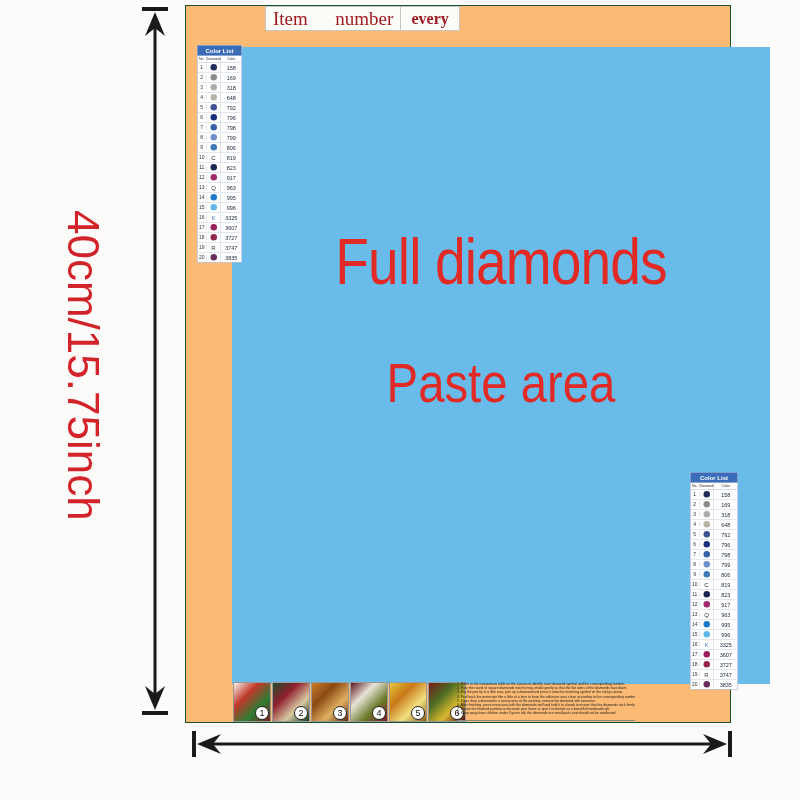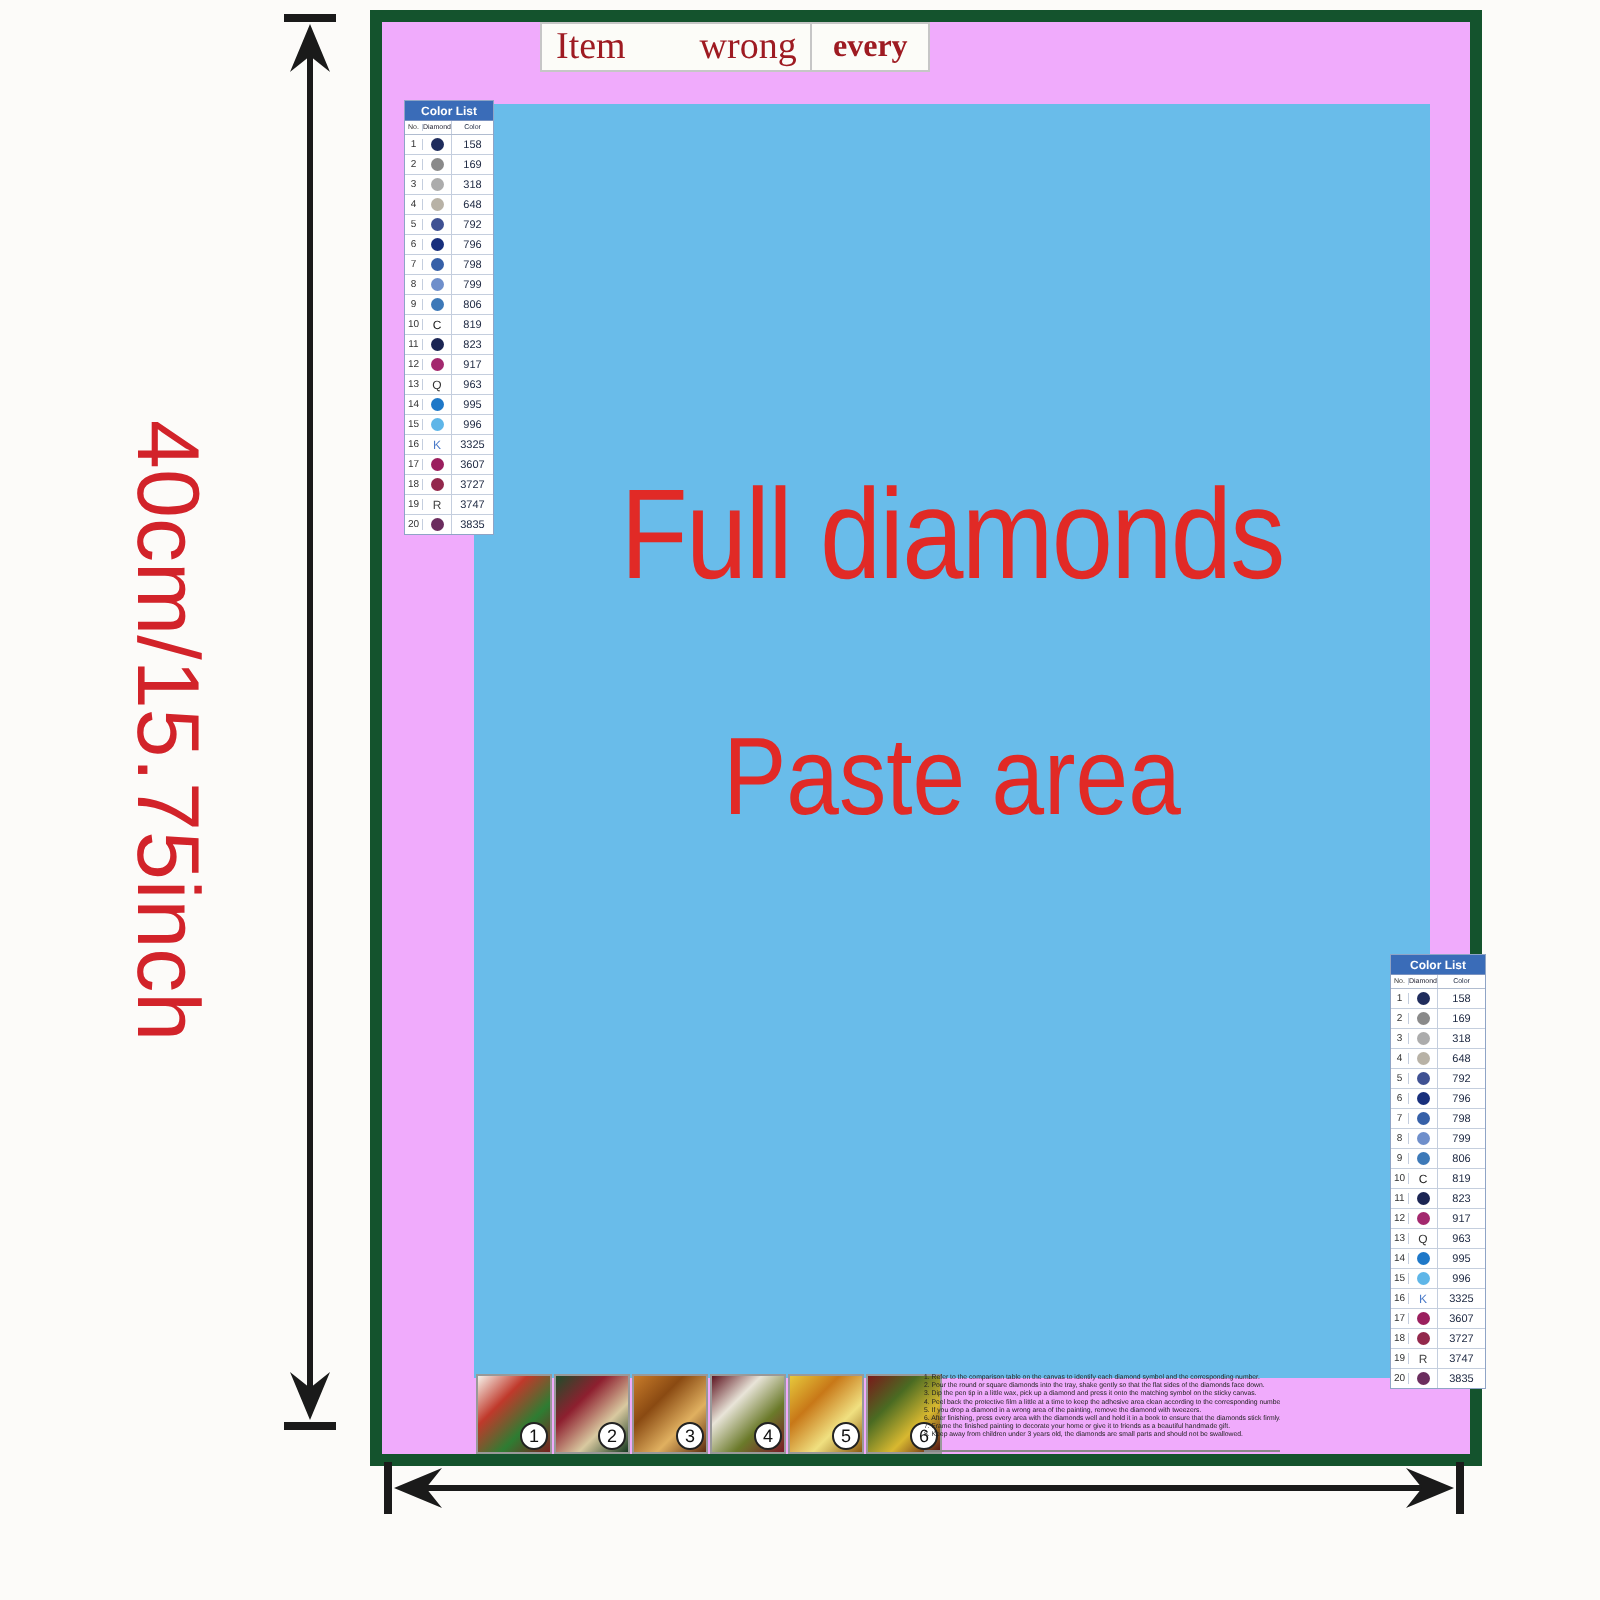--- a/index.html
+++ b/index.html
@@ -1,39 +1,39 @@
 <!DOCTYPE html>
 <html><head>
 <meta charset="utf-8">
 <style>
   html,body{margin:0;padding:0;}
   body{background:#fcfbf9;font-family:"Liberation Sans", sans-serif;}
   .stage{position:relative;width:800px;height:800px;background:#fcfbf9;overflow:hidden;}
 
   
   .canvas{position:absolute;left:185px;top:5px;width:544px;height:716px;
-          background:#f0abfc;border:6px solid #14532d;}
+          background:#fdba74;border:1px solid #14532d;}
 
   
   .item-table{position:absolute;left:79px;top:0px;width:193px;background:#fcfcf8;
               border:1px solid #c6c6c6;font-family:"Liberation Serif", serif;}
   .it-head{display:flex;height:23px;align-items:center;}
   .it-c1{width:121px;display:flex;justify-content:space-between;padding:0 7px;
          color:#9e1b22;font-size:19px;}
   .it-c2{width:58px;border-left:1px solid #c6c6c6;text-align:center;color:#9e1b22;
          font-size:16px;font-weight:bold;height:100%;display:flex;align-items:center;justify-content:center;}
   .it-row{display:flex;height:16px;border-top:1px solid #c6c6c6;align-items:center;
           font-family:"Liberation Sans", sans-serif;}
   .it-r1{width:72px;font-size:7.5px;color:#333;padding-left:3px;}
   .it-r2{width:48px;height:100%;border-left:1px solid #d6d6d6;}
   .it-r3{width:60px;height:100%;border-left:1px solid #c6c6c6;font-size:10.5px;color:#222;
          display:flex;align-items:center;justify-content:center;}
 
   
-  .blue{position:absolute;left:46px;top:41px;width:478px;height:637px;background:#69bcea;
+  .blue{position:absolute;left:46px;top:41px;width:538px;height:637px;background:#69bcea;
         text-align:center;}
   .t1{margin-top:178px;font-size:64px;color:#e12a26;transform:scaleX(0.86);letter-spacing:-1px;}
   .t2{margin-top:52px;font-size:55px;color:#e12a26;transform:scaleX(0.86);}
 
   
   .clist{position:absolute;overflow:visible;}
   .cl-left{left:11px;top:39px;}
   .cl-right{left:504px;top:466px;}
   .clist-inner{transform:scale(0.5);transform-origin:0 0;width:88px;background:#fff;
                border:1px solid #8fa4c6;}
@@ -85,21 +85,21 @@
     <line x1="4" y1="707" x2="30" y2="707" stroke="#1a1a1a" stroke-width="4"></line>
   </svg>
   <div class="v-label">40cm/15.75inch</div>
 
   <div class="canvas">
 
     <div class="item-table">
       <div class="it-head">
         <div class="it-c1">
           <span>Item</span>
-          <span>wrong</span>
+          <span>number</span>
         </div>
         <div class="it-c2">every</div>
       </div>
     </div>
 
     <div class="blue" id="blueArea" style="background: rgb(105, 188, 234);">
       <div class="t1" id="title1" style="color: rgb(225, 42, 38);">Full diamonds</div>
       <div class="t2" id="title2" style="color: rgb(225, 42, 38);">Paste area</div>
     </div>
 

